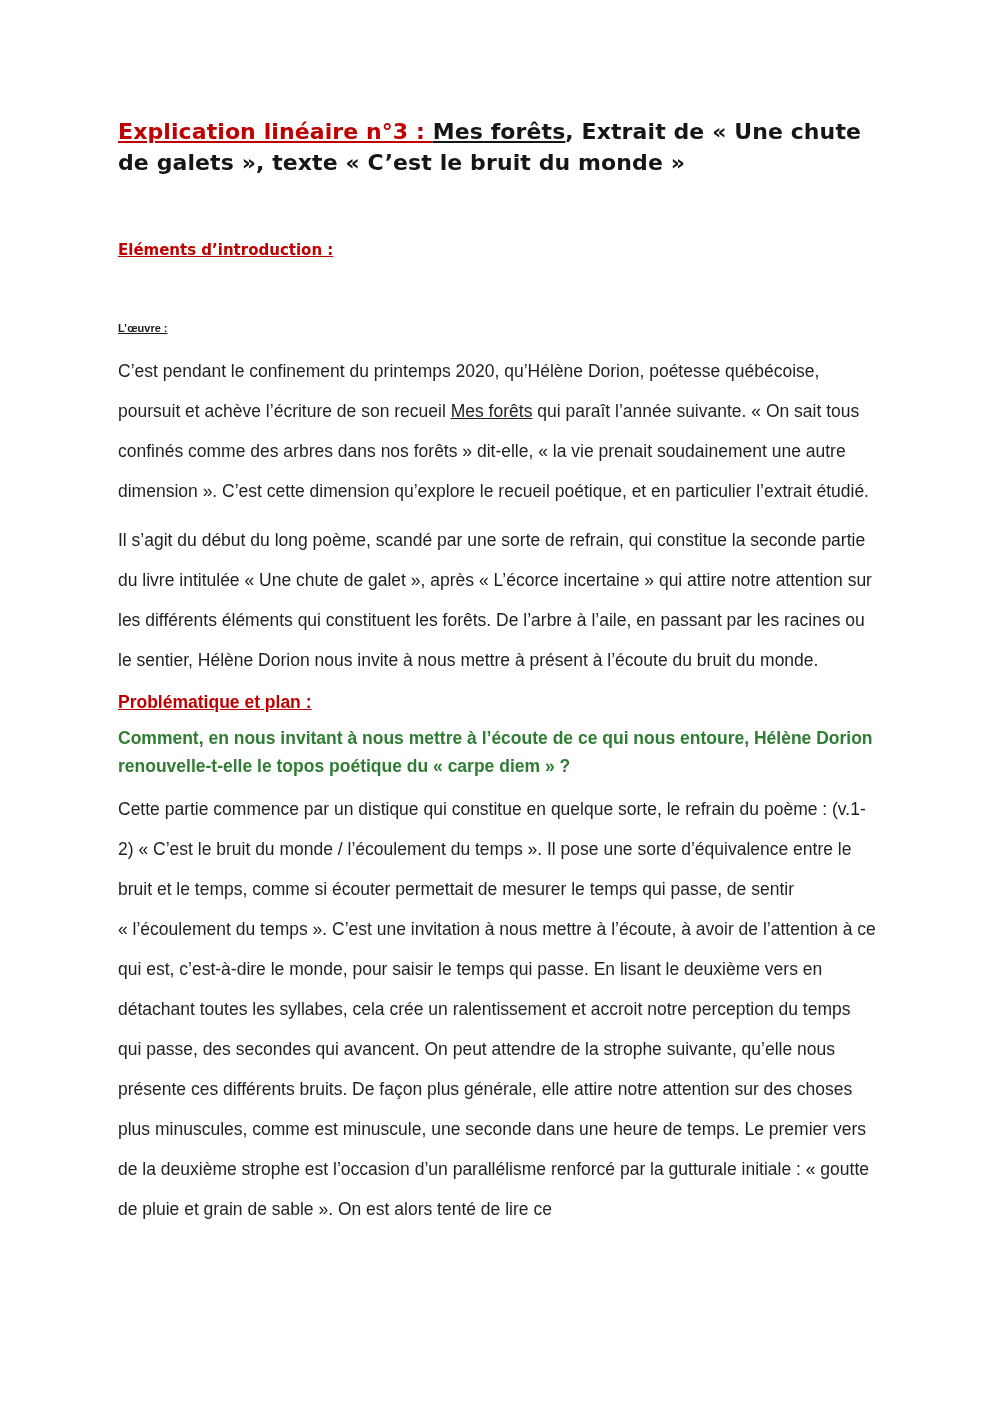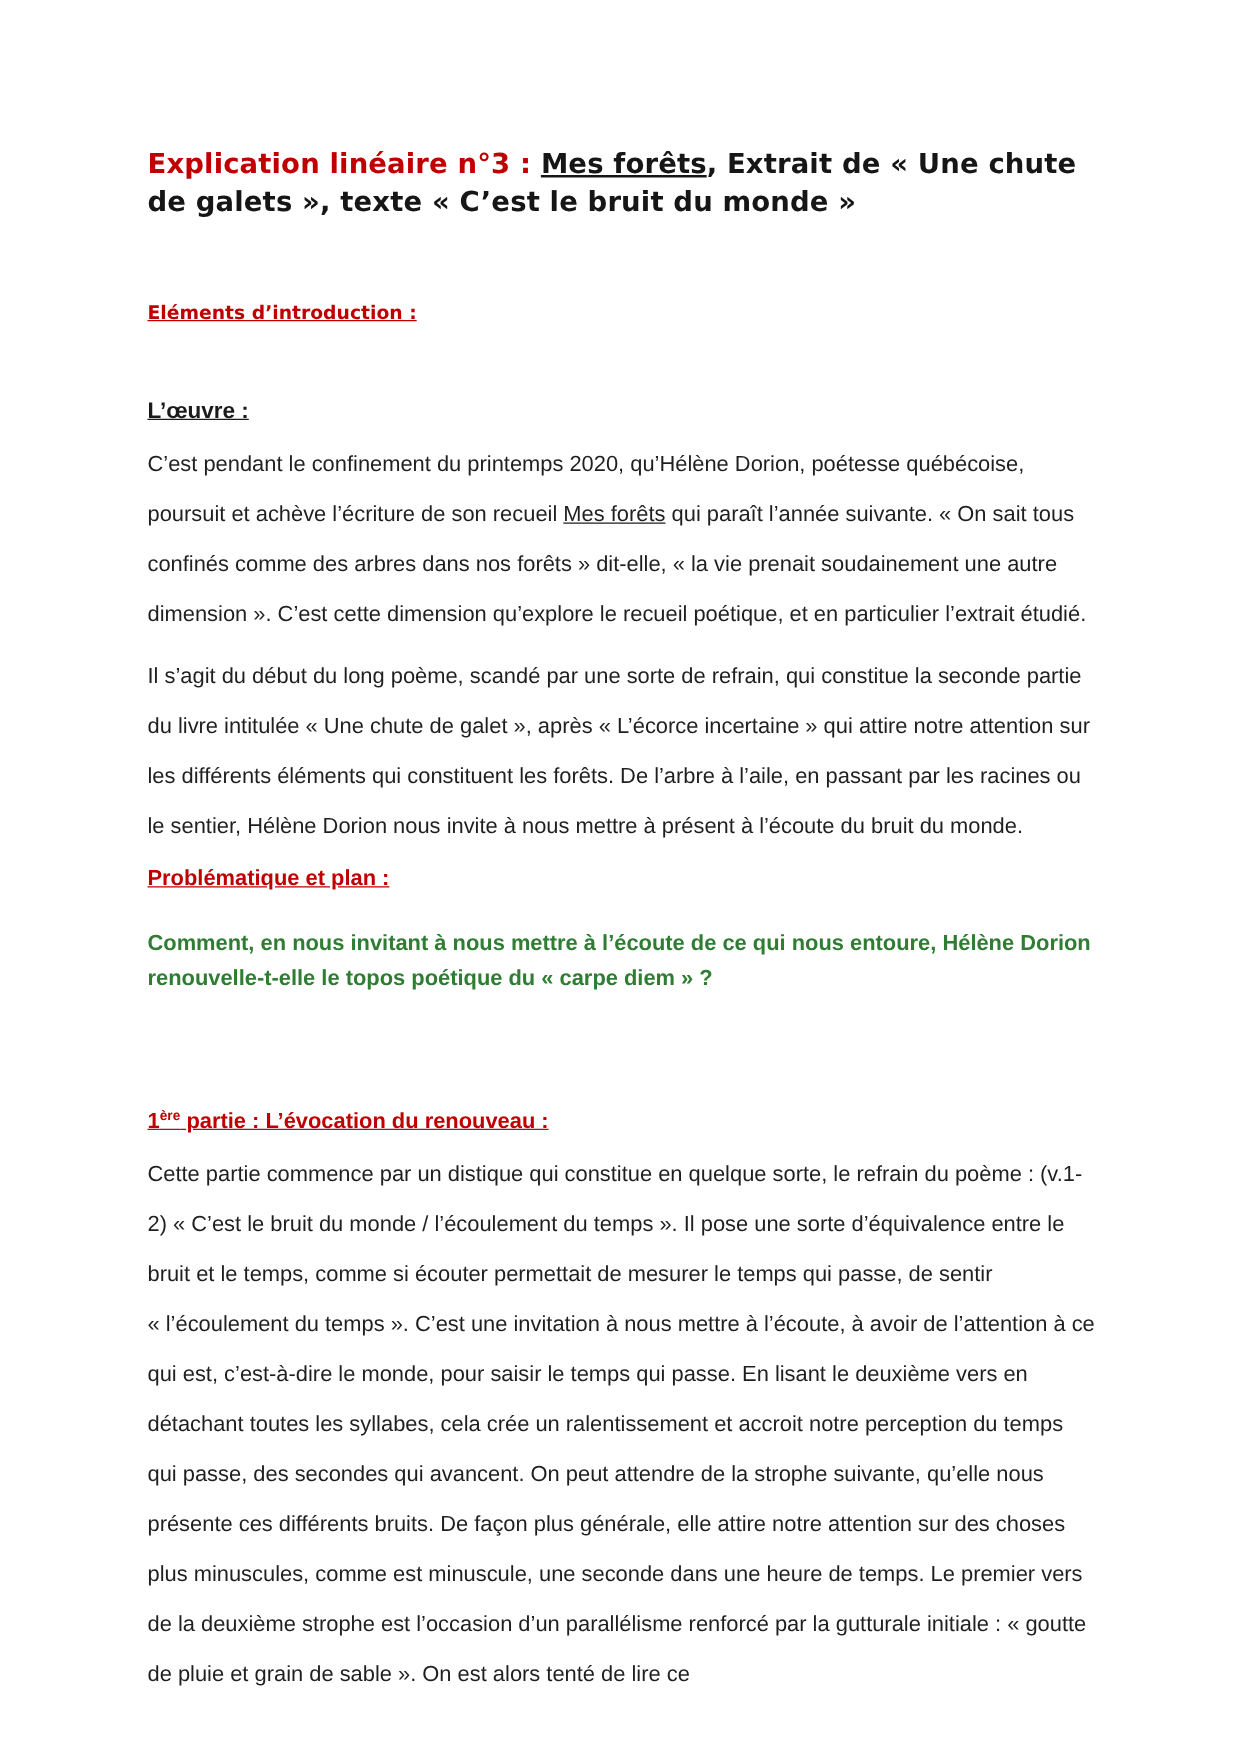--- a/index.html
+++ b/index.html
@@ -19,36 +19,36 @@
   }
   
   .doc-title {
     font-family: "DejaVu Sans", "Liberation Sans", sans-serif;
     font-weight: bold;
     font-size: 22px;
     line-height: 31px;
     color: #161616;
     letter-spacing: 0.1px;
   }
-  .doc-title .red { color: #c00000; }
+  .doc-title .red { color: #c00000; text-decoration: underline; }
   .u { text-decoration: underline; }
   
   .h-intro {
     margin-top: 59px;
     font-family: "DejaVu Sans", "Liberation Sans", sans-serif;
     font-weight: bold;
     font-size: 15px;
     line-height: 26px;
     color: #c00000;
     text-decoration: underline;
   }
   
   .h-black {
     font-weight: bold;
-    font-size: 18px;
+    font-size: 11px;
     line-height: 28px;
     color: #1a1a1a;
     text-decoration: underline;
   }
   .h-oeuvre      { margin-top: 51px; }
   .h-general     { margin-top: 10px; }
   .h-situation   { margin-top: 40px; }
   
   .h-red {
     font-weight: bold;
@@ -66,21 +66,21 @@
   }
   
   .para {
     margin-top: 9px;
     font-size: 17.5px;
     line-height: 40px;
     color: #1f1f1f;
     max-width: 760px;
   }
   .para-green {
-    margin-top: 24px;
+    margin-top: 8px;
     font-size: 17.5px;
     line-height: 28px;
     font-weight: bold;
     color: #2e7d32;
     max-width: 760px;
   }
   .doc-title { max-width: 762px; }
 </style>
 </head>
 <body>
@@ -97,18 +97,17 @@
 
     <p class="para"><span>C’est pendant le confinement du printemps 2020, qu’Hélène Dorion, poétesse québécoise, poursuit et achève l’écriture de son recueil </span><span class="u">Mes forêts</span><span> qui paraît l’année suivante. «&nbsp;On sait tous confinés comme des arbres dans nos forêts&nbsp;» dit-elle, «&nbsp;la vie prenait soudainement une autre dimension&nbsp;». C’est cette dimension qu’explore le recueil poétique, et en particulier l’extrait étudié.</span></p>
 
 
     <p class="para">Il s’agit du début du long poème, scandé par une sorte de refrain, qui constitue la seconde partie du livre intitulée «&nbsp;Une chute de galet&nbsp;», après «&nbsp;L’écorce incertaine&nbsp;» qui attire notre attention sur les différents éléments qui constituent les forêts. De l’arbre à l’aile, en passant par les racines ou le sentier, Hélène Dorion nous invite à nous mettre à présent à l’écoute du bruit du monde.</p>
 
     <h3 class="h-red h-problematique">Problématique et plan&nbsp;:</h3>
 
     <p class="para-green">Comment, en nous invitant à nous mettre à l’écoute de ce qui nous entoure, Hélène Dorion renouvelle-t-elle le topos poétique du «&nbsp;carpe diem&nbsp;»&nbsp;?</p>
 
-    <h3 class="h-red h-partie"><span>1</span><sup>ère</sup><span> partie&nbsp;: L’évocation du renouveau&nbsp;:</span></h3>
 
     <p class="para">Cette partie commence par un distique qui constitue en quelque sorte, le refrain du poème&nbsp;: (v.1-2) «&nbsp;C’est le bruit du monde / l’écoulement du temps&nbsp;». Il pose une sorte d’équivalence entre le bruit et le temps, comme si écouter permettait de mesurer le temps qui passe, de sentir «&nbsp;l’écoulement du temps&nbsp;». C’est une invitation à nous mettre à l’écoute, à avoir de l’attention à ce qui est, c’est-à-dire le monde, pour saisir le temps qui passe. En lisant le deuxième vers en détachant toutes les syllabes, cela crée un ralentissement et accroit notre perception du temps qui passe, des secondes qui avancent. On peut attendre de la strophe suivante, qu’elle nous présente ces différents bruits. De façon plus générale, elle attire notre attention sur des choses plus minuscules, comme est minuscule, une seconde dans une heure de temps. Le premier vers de la deuxième strophe est l’occasion d’un parallélisme renforcé par la gutturale initiale&nbsp;: «&nbsp;goutte de pluie et grain de sable&nbsp;». On est alors tenté de lire ce</p>
 
   </div>
 </div>
 
 </body></html>

